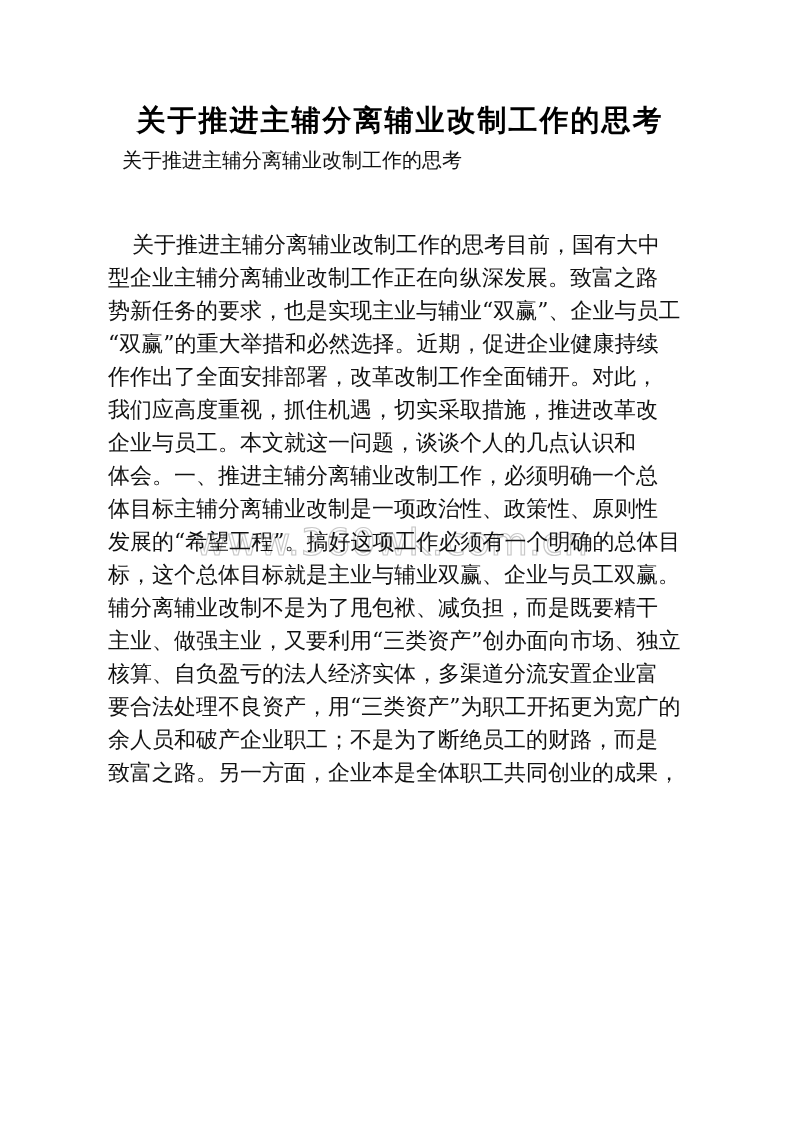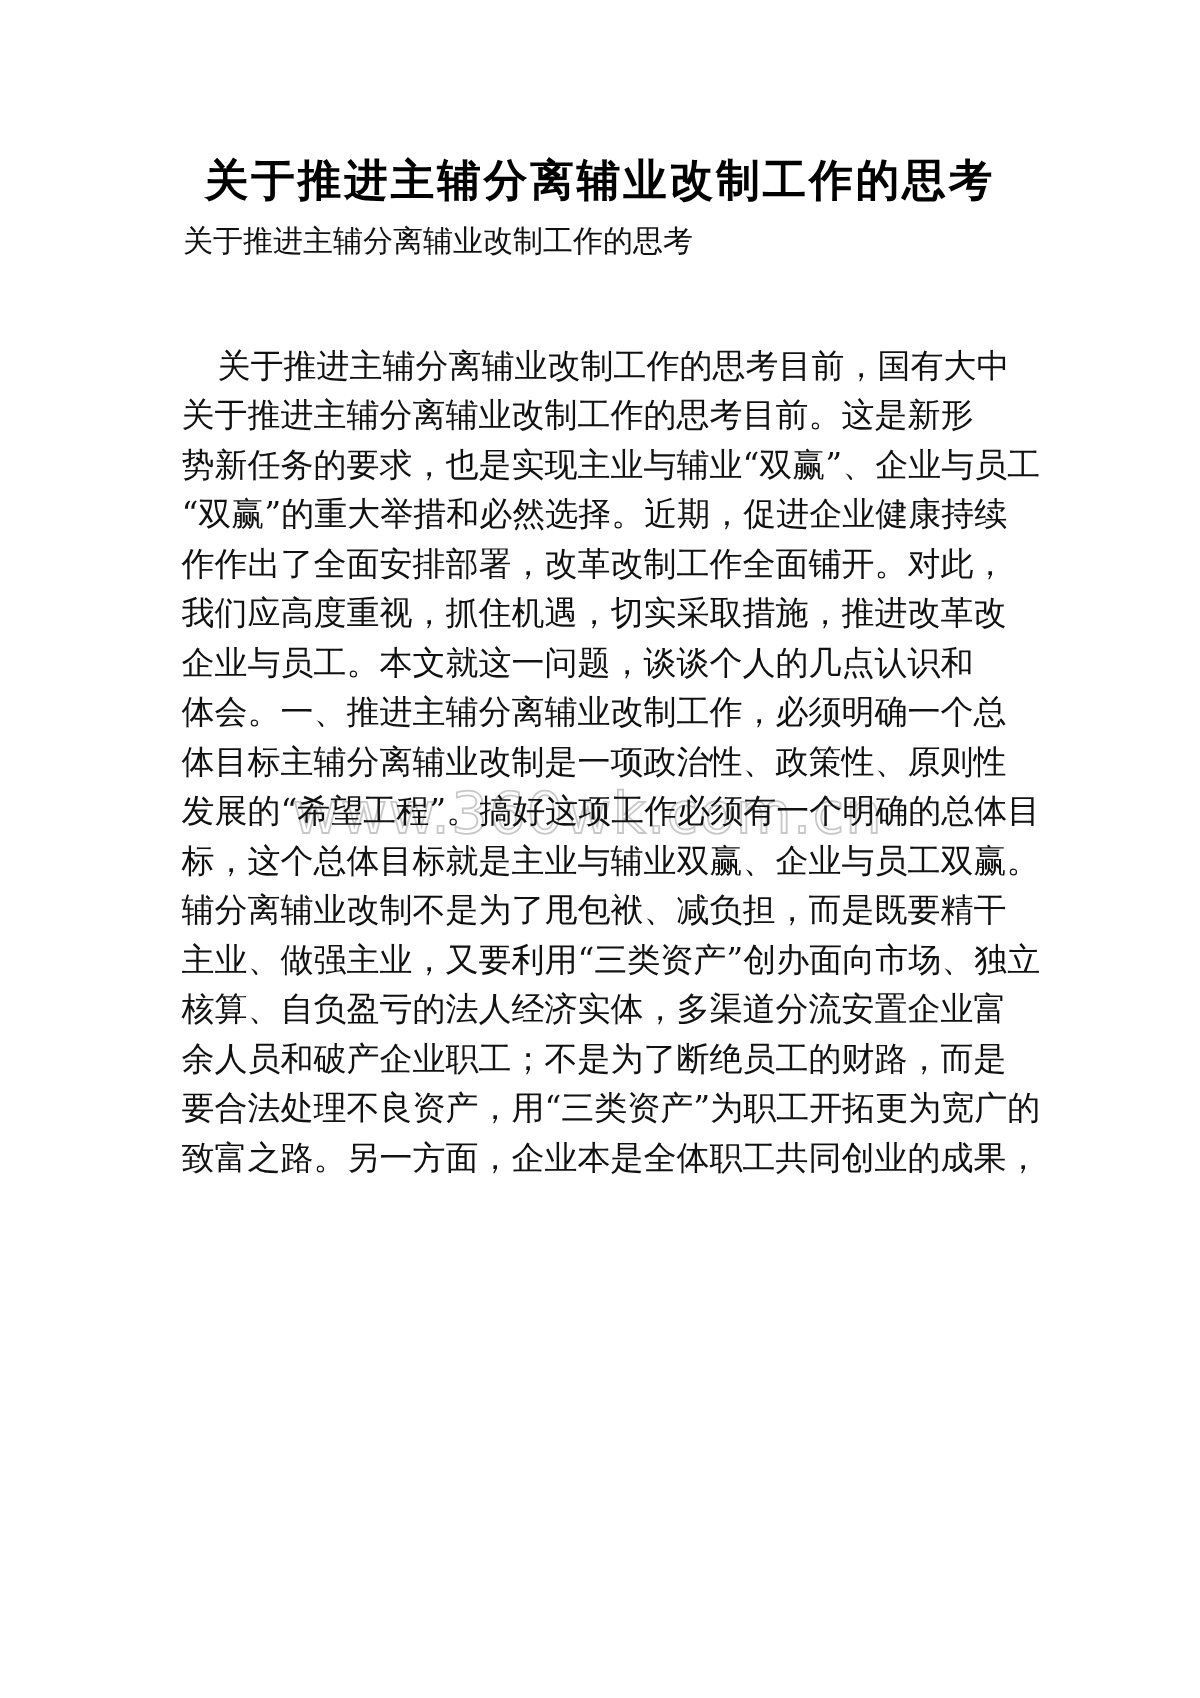--- a/index.html
+++ b/index.html
@@ -39,21 +39,21 @@
       position: absolute;
       left: 122px;
       top: 146px;
       font-size: 20px;
       line-height: 28px;
       color: #111111;
       margin: 0;
     }
     .body-lines {
       position: absolute;
-      left: 121px;
+      left: 108px;
       top: 228px;
       width: 570px;
       margin: 0;
       padding: 0;
       list-style: none;
     }
     .body-line {
       height: 33px;
       line-height: 33px;
       font-size: 22px;
@@ -84,31 +84,31 @@
 <div class="page">
 
   <div class="watermark">www.360wk.com.cn</div>
 
   <h1 class="doc-title">关于推进主辅分离辅业改制工作的思考</h1>
 
   <p class="doc-subtitle">关于推进主辅分离辅业改制工作的思考</p>
 
   <ul class="body-lines">
     <li class="body-line indent">关于推进主辅分离辅业改制工作的思考目前，国有大中</li>
-    <li class="body-line">关于推进主辅分离辅业改制工作的思考目前。这是新形</li>
+    <li class="body-line">型企业主辅分离辅业改制工作正在向纵深发展。致富之路</li>
     <li class="body-line">势新任务的要求，也是实现主业与辅业“双赢”、企业与员工</li>
     <li class="body-line">“双赢”的重大举措和必然选择。近期，促进企业健康持续</li>
     <li class="body-line">作作出了全面安排部署，改革改制工作全面铺开。对此，</li>
     <li class="body-line">我们应高度重视，抓住机遇，切实采取措施，推进改革改</li>
     <li class="body-line">企业与员工。本文就这一问题，谈谈个人的几点认识和</li>
     <li class="body-line">体会。一、推进主辅分离辅业改制工作，必须明确一个总</li>
     <li class="body-line">体目标主辅分离辅业改制是一项政治性、政策性、原则性</li>
     <li class="body-line">发展的“希望工程”。搞好这项工作必须有一个明确的总体目</li>
     <li class="body-line">标，这个总体目标就是主业与辅业双赢、企业与员工双赢。</li>
     <li class="body-line">辅分离辅业改制不是为了甩包袱、减负担，而是既要精干</li>
     <li class="body-line">主业、做强主业，又要利用“三类资产”创办面向市场、独立</li>
     <li class="body-line">核算、自负盈亏的法人经济实体，多渠道分流安置企业富</li>
+    <li class="body-line">要合法处理不良资产，用“三类资产”为职工开拓更为宽广的</li>
     <li class="body-line">余人员和破产企业职工；不是为了断绝员工的财路，而是</li>
-    <li class="body-line">要合法处理不良资产，用“三类资产”为职工开拓更为宽广的</li>
     <li class="body-line">致富之路。另一方面，企业本是全体职工共同创业的成果，</li>
   </ul>
 
 </div>
 
 </body></html>

